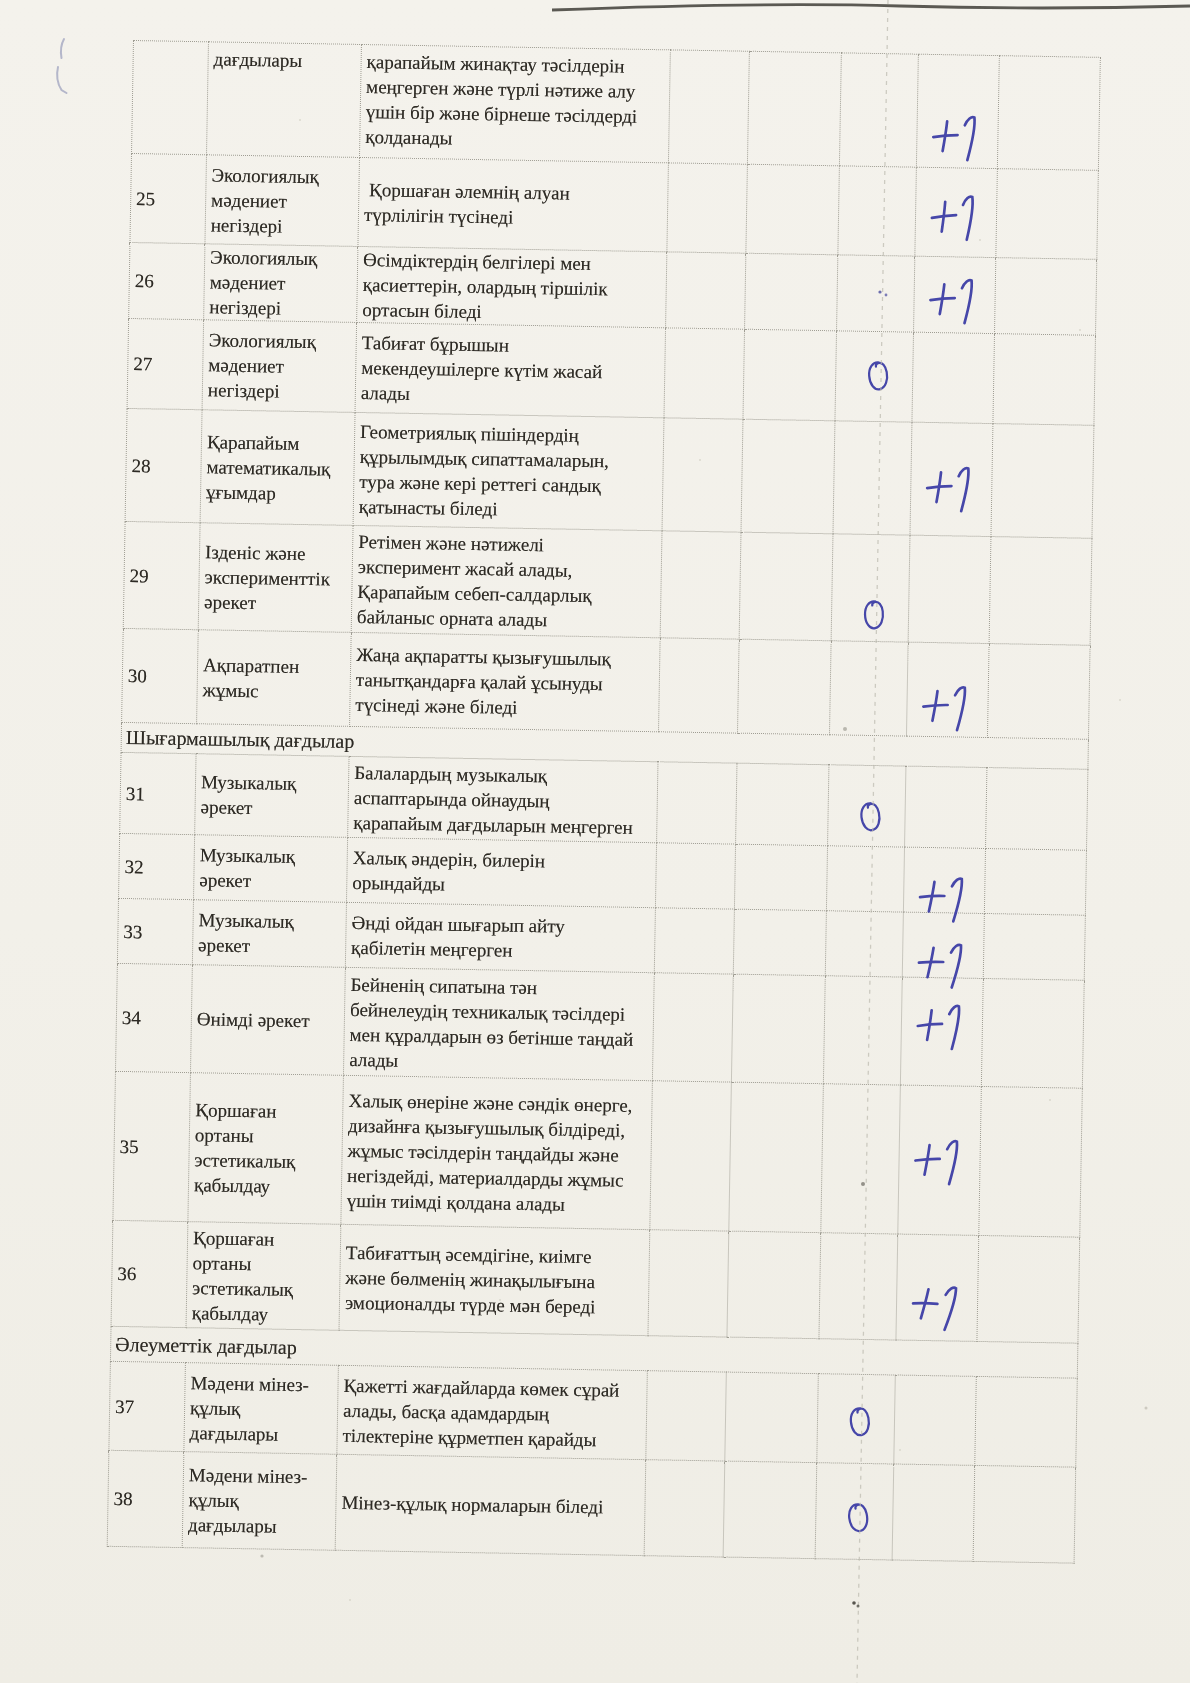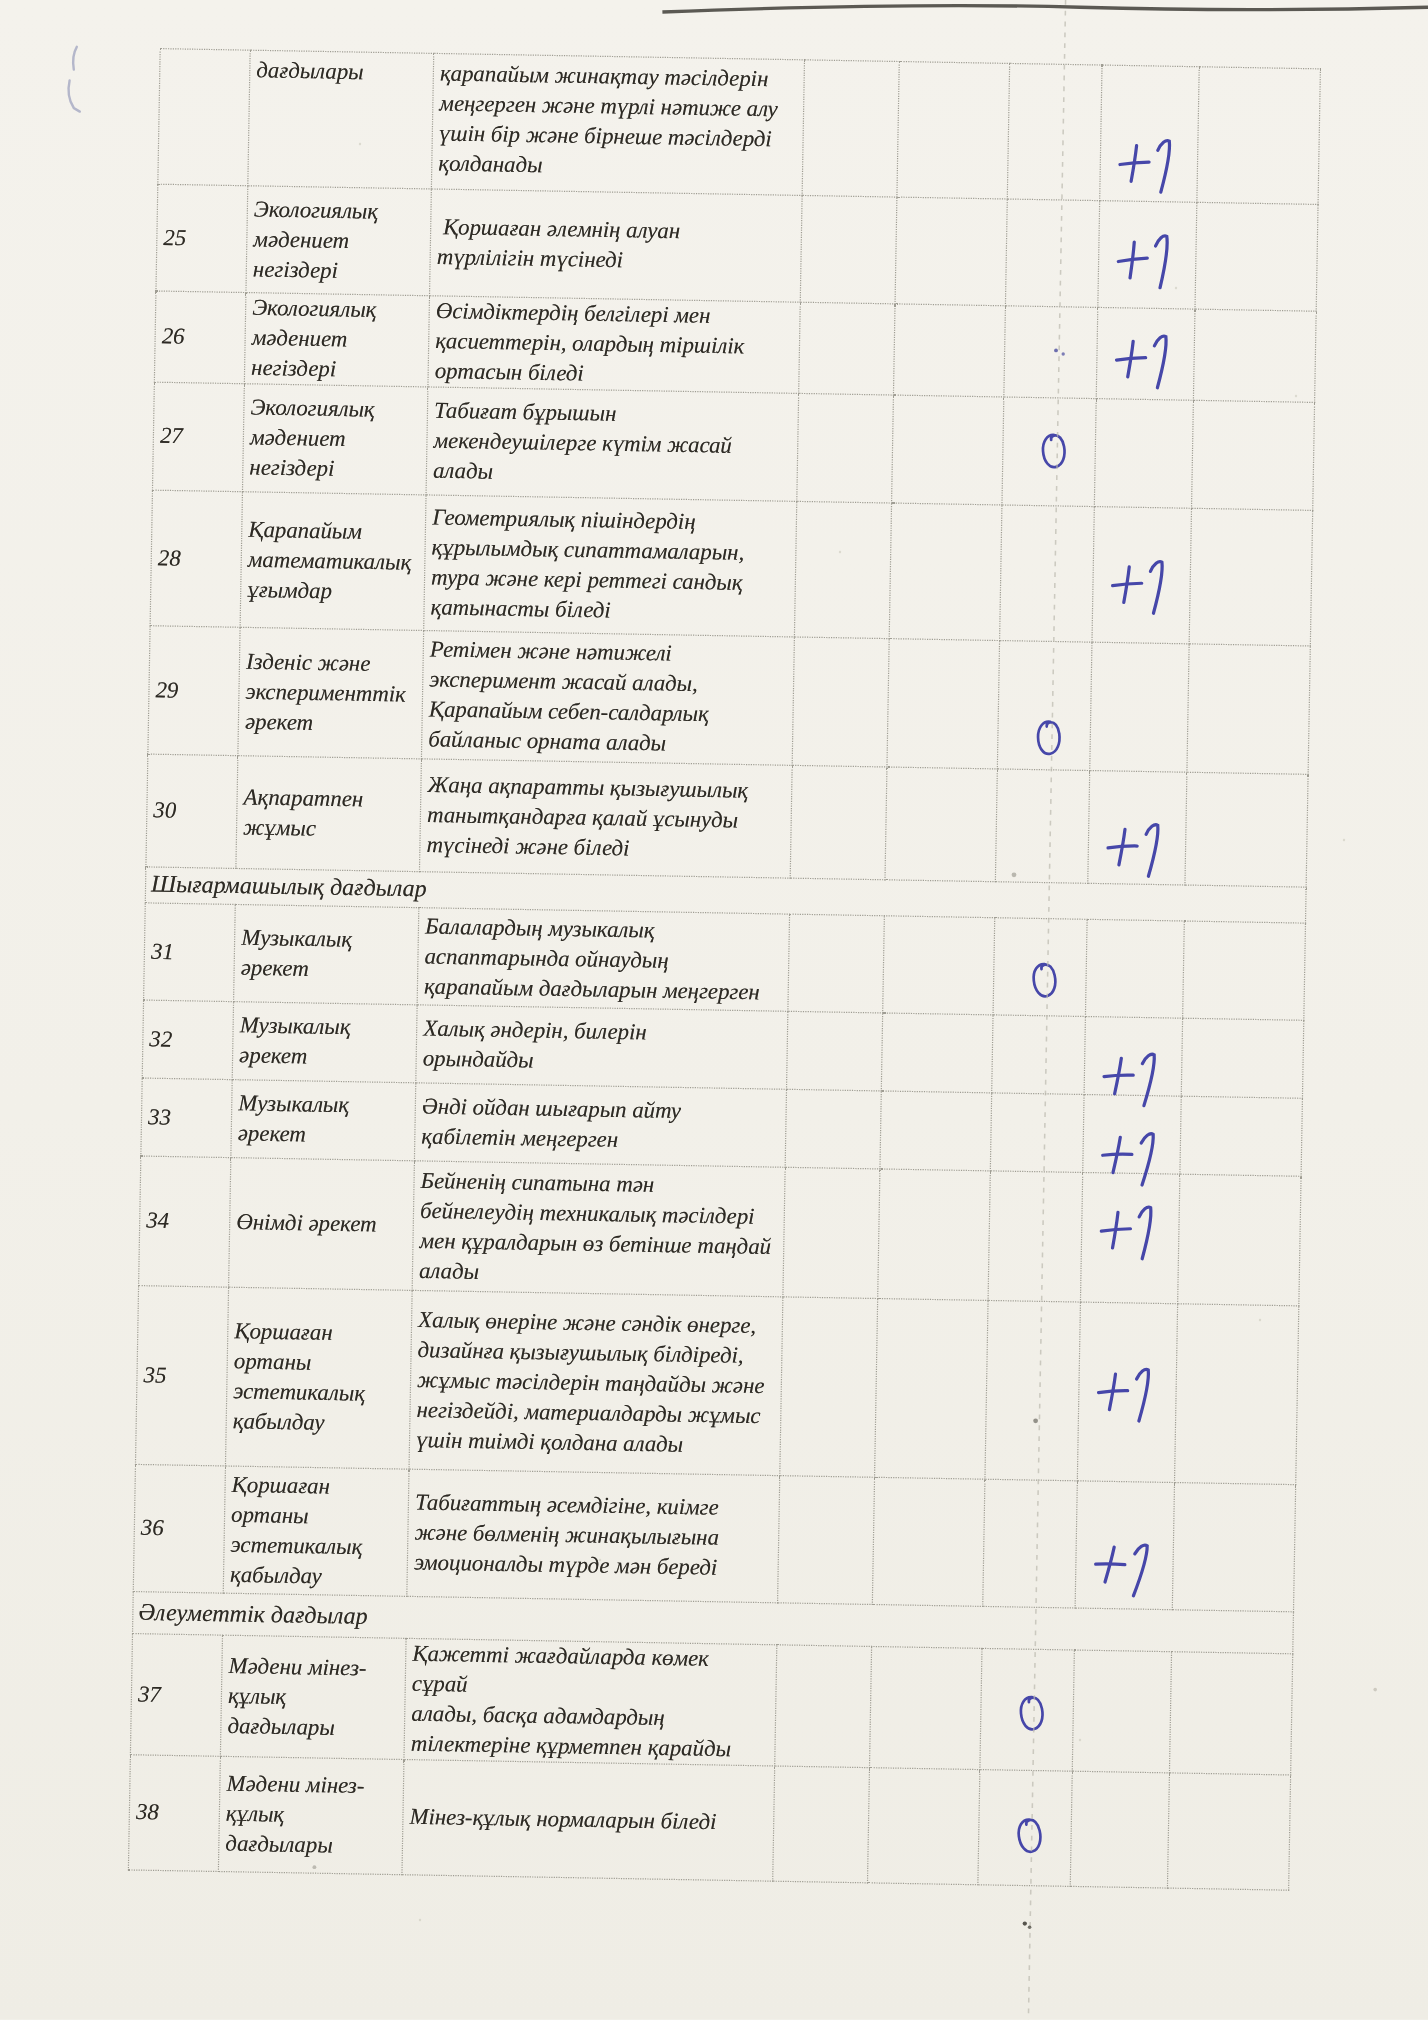--- a/index.html
+++ b/index.html
@@ -4,21 +4,21 @@
 <style>
   html, body {
     margin: 0; padding: 0;
     width: 1190px; height: 1683px;
     overflow: hidden;
     background: linear-gradient(180deg, #f4f2ec 0%, #f2f0e9 55%, #efede5 100%);
     font-family: "Liberation Serif", "DejaVu Serif", serif;
   }
   .page {
     position: relative;
-    width: 1190px; height: 1683px; font-style: italic;
+    width: 1190px; height: 1683px;
   }
   
   .sheet {
     position: absolute;
     left: 133px; top: 40px;
     width: 967px; height: 1505px;
     transform: rotate(1deg);
     transform-origin: 0 0;
     z-index: 1;
   }

